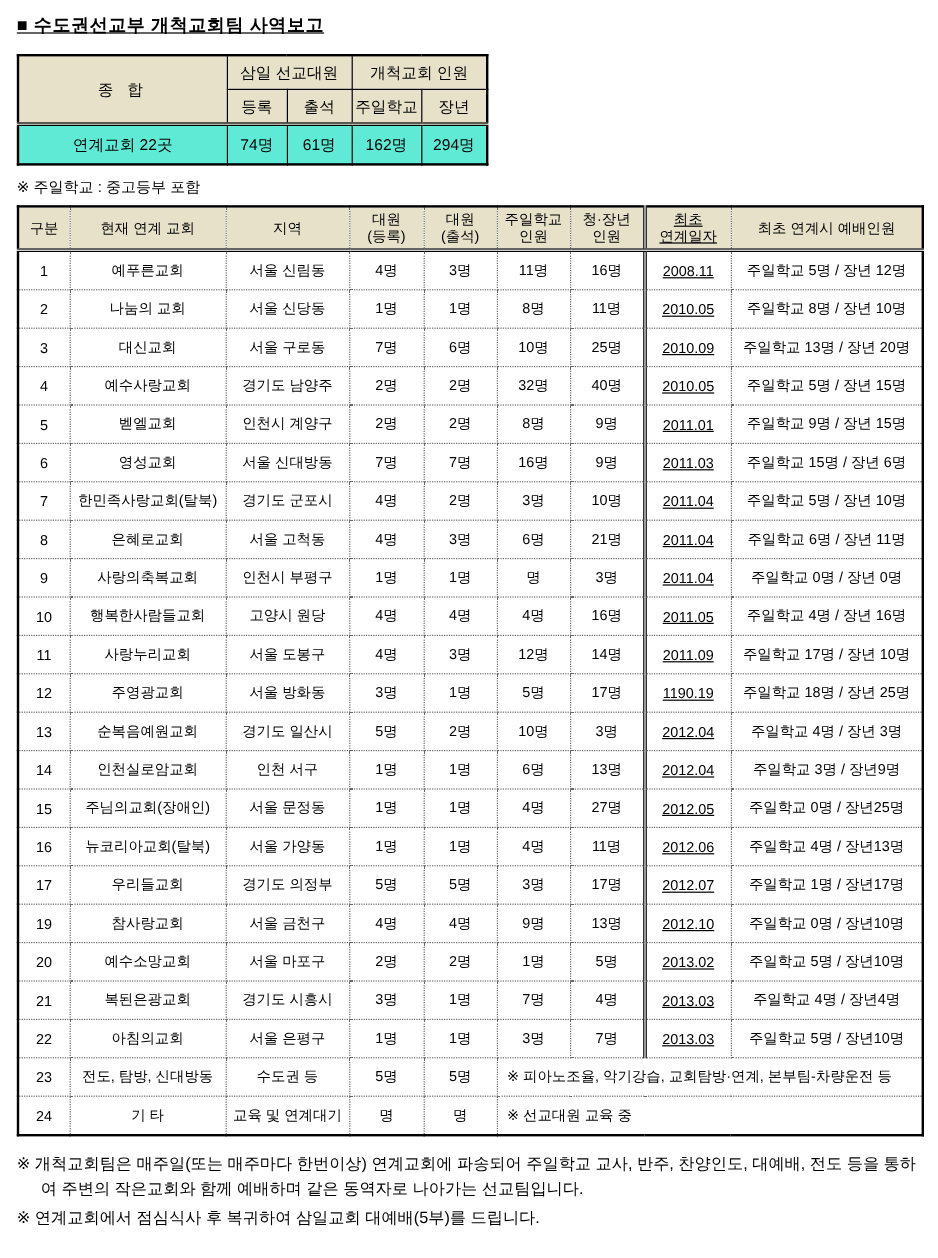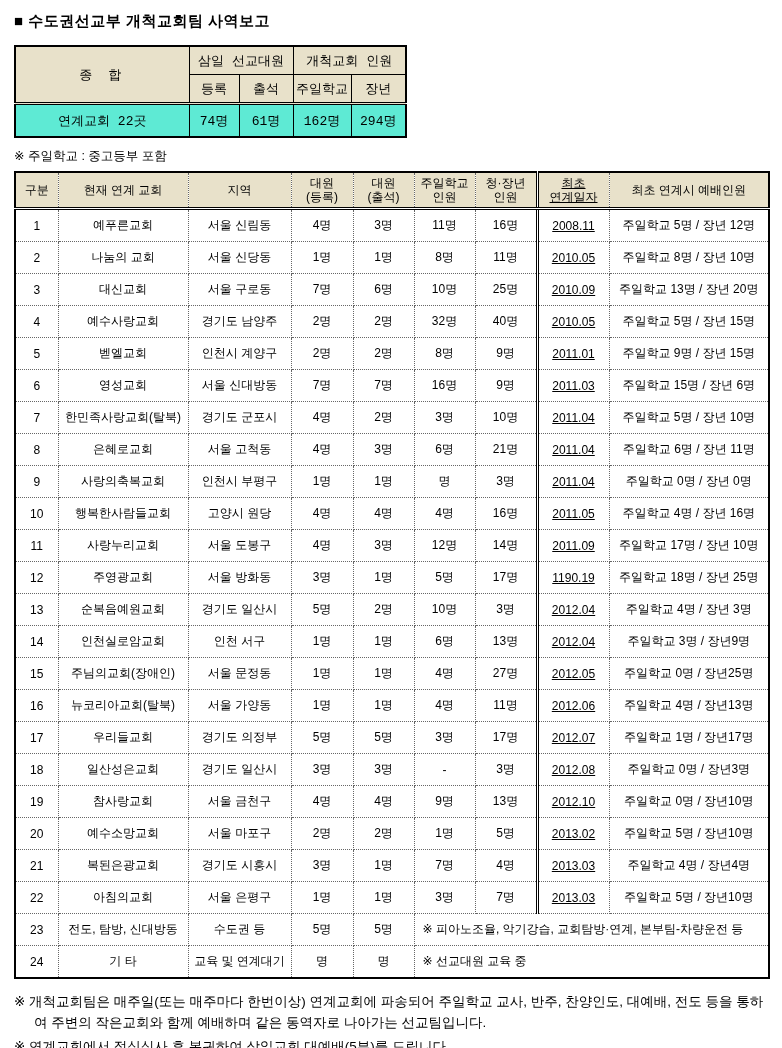--- a/index.html
+++ b/index.html
@@ -16,34 +16,34 @@
     box-sizing: border-box;
     padding: 10px 14px 0 14px;
     overflow: hidden;
     background: #fff;
   }
   .title {
     font-size: 15px;
     font-weight: bold;
     margin: 2px 0 14px 0;
     letter-spacing: 0.5px;
+    text-decoration: underline;
   }
   
   table { border-collapse: collapse; table-layout: fixed; }
   .summary-table {
     width: 391px;
     border: 2px solid #000;
   }
   .summary-table td {
     border: 1px solid #000;
     text-align: center;
     vertical-align: middle;
     font-size: 13px;
     padding: 0;
-    font-family: Liberation Mono, monospace;
   }
   .summary-table .hdr { background: #e8e1ca; height: 27px; }
   .summary-table .corner { letter-spacing: 4px; }
   .summary-table tr.data td {
     border-top: 3px double #000;
     height: 31px;
     background: #5eead4;
   }
   
   .note {
@@ -344,31 +344,20 @@
           <td>우리들교회</td>
           <td>경기도 의정부</td>
           <td>5명</td>
           <td>5명</td>
           <td>3명</td>
           <td>17명</td>
           <td class="dbl">2012.07</td>
           <td>주일학교 1명 / 장년17명</td>
         </tr>
         <tr>
-          <td>18</td>
-          <td>일산성은교회</td>
-          <td>경기도 일산시</td>
-          <td>3명</td>
-          <td>3명</td>
-          <td>-</td>
-          <td>3명</td>
-          <td class="dbl">2012.08</td>
-          <td>주일학교 0명 / 장년3명</td>
-        </tr>
-        <tr>
           <td>19</td>
           <td>참사랑교회</td>
           <td>서울 금천구</td>
           <td>4명</td>
           <td>4명</td>
           <td>9명</td>
           <td>13명</td>
           <td class="dbl">2012.10</td>
           <td>주일학교 0명 / 장년10명</td>
         </tr>

